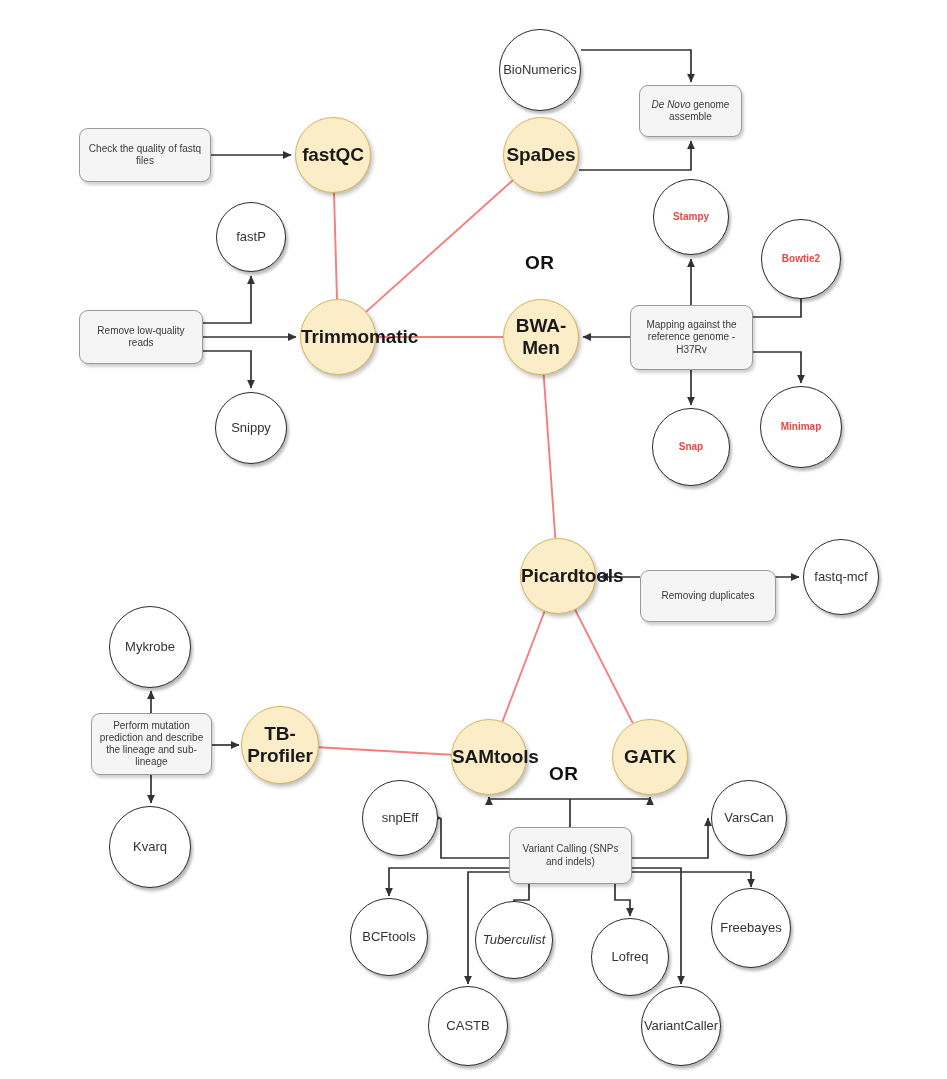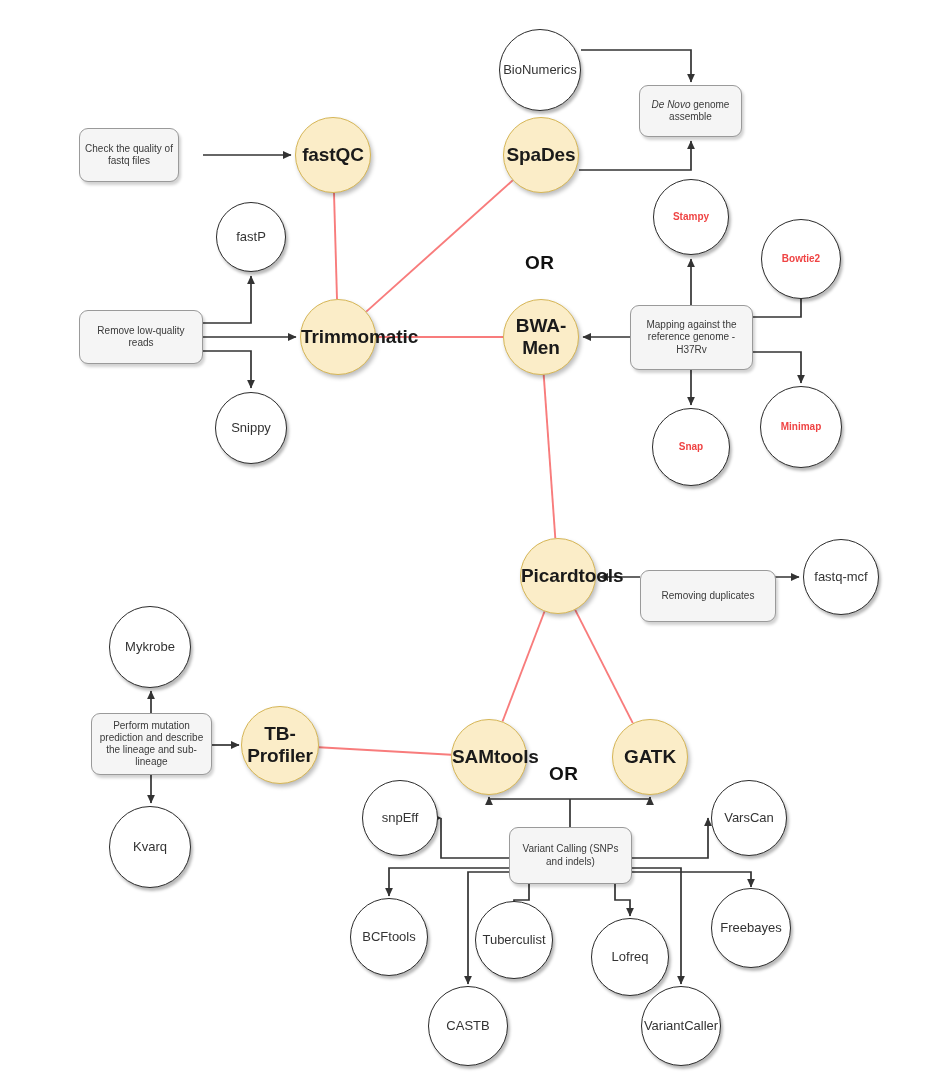--- a/index.html
+++ b/index.html
@@ -217,33 +217,33 @@
       </div>
       <div class="node circle circle-white" style="left: 711px; top: 780px; width: 76px; height: 76px;">
         <span class="nlabel">VarsCan</span>
       </div>
       <div class="node circle circle-white" style="left: 350px; top: 898px; width: 78px; height: 78px;">
         <span class="nlabel">BCFtools</span>
       </div>
       <div class="node circle circle-white" style="left: 711px; top: 888px; width: 80px; height: 80px;">
         <span class="nlabel">Freebayes</span>
       </div>
-      <div class="node circle circle-white" style="left: 475px; top: 901px; width: 78px; height: 78px;">
+      <div class="node circle circle-white" style="left: 475px; top: 901px; width: 78px; height: 78px; font-style: italic;">
         <span class="nlabel">Tuberculist</span>
       </div>
       <div class="node circle circle-white" style="left: 591px; top: 918px; width: 78px; height: 78px;">
         <span class="nlabel">Lofreq</span>
       </div>
       <div class="node circle circle-white" style="left: 428px; top: 986px; width: 80px; height: 80px;">
         <span class="nlabel">CASTB</span>
       </div>
       <div class="node circle circle-white" style="left: 641px; top: 986px; width: 80px; height: 80px;">
         <span class="nlabel">VariantCaller</span>
       </div>
-      <div class="node box" style="left: 79px; top: 128px; width: 100px; height: 54px; justify-content: flex-end;">
+      <div class="node box" style="left: 79px; top: 128px; width: 132px; height: 54px; justify-content: flex-end;">
         <span class="nlabel">Check the quality of fastq files</span>
       </div>
       <div class="node box" style="left: 79px; top: 310px; width: 124px; height: 54px;">
         <span class="nlabel">Remove low-quality reads</span>
       </div>
       <div class="node box" style="left: 639px; top: 85px; width: 103px; height: 52px;">
         <span class="nlabel"><span class="ital">De Novo</span><span> genome assemble</span></span>
       </div>
       <div class="node box" style="left: 630px; top: 305px; width: 123px; height: 65px;">
         <span class="nlabel">Mapping against the reference genome - H37Rv</span>

